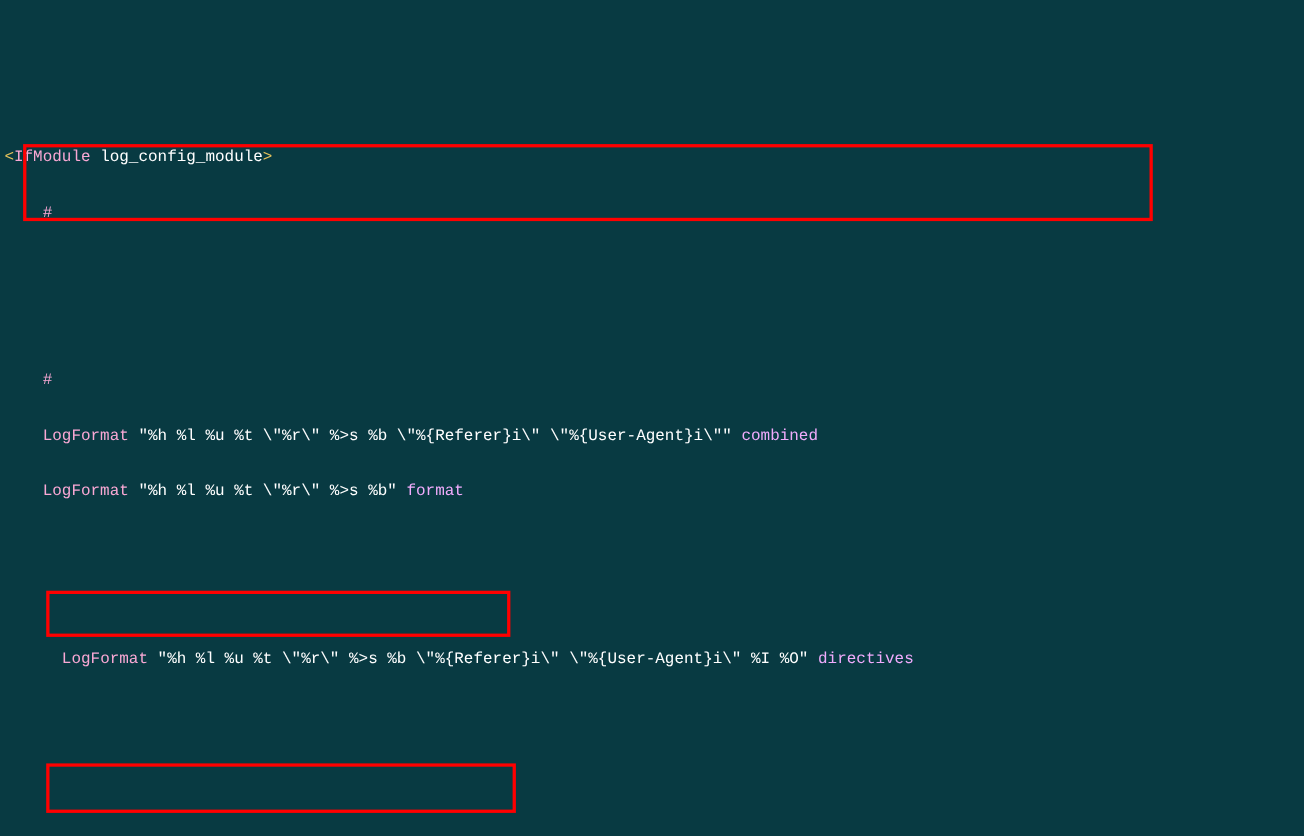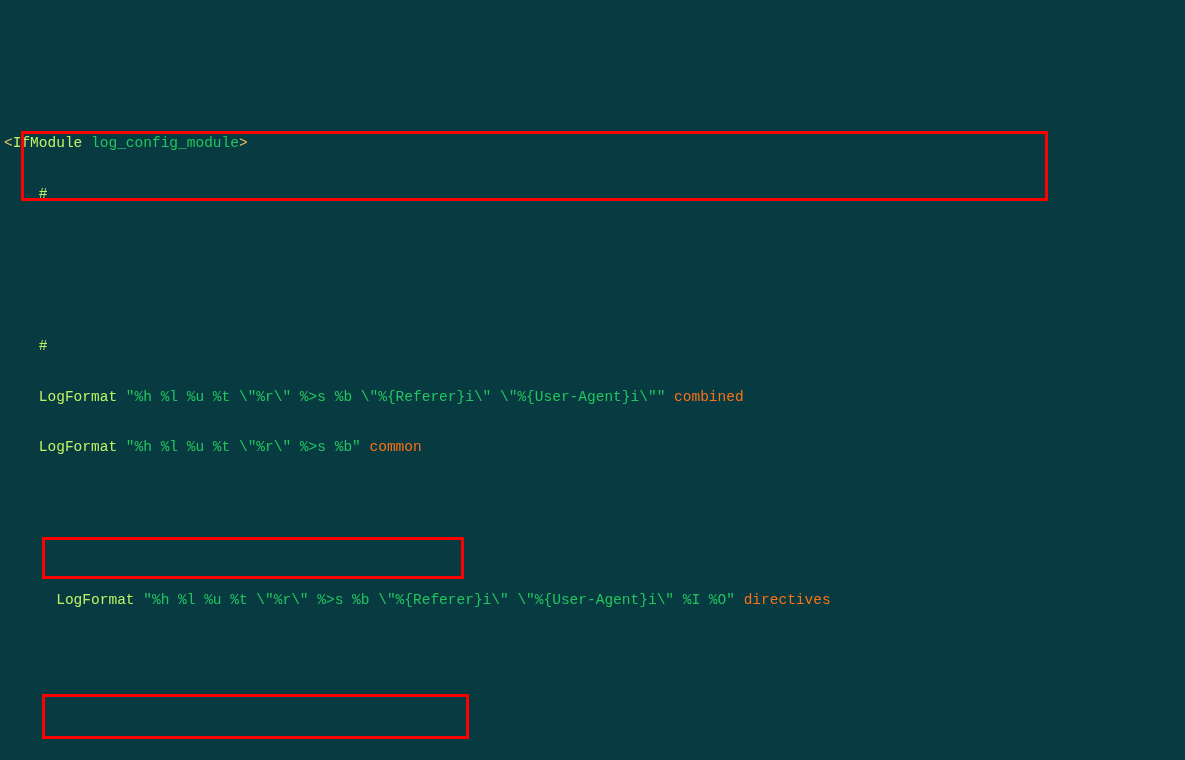--- a/index.html
+++ b/index.html
@@ -9,43 +9,43 @@
     font-family: "Consolas", "Monaco", "Courier New", monospace;
     font-size: 14.5px;
     line-height: 1.75;
     white-space: pre;
     color: #33b8c5;
     width: 1185px;
     box-sizing: border-box;
     overflow: hidden;
   }
   .gold   { color: #e6c35c; }
-  .cyan   { color: #bef264; }
-  .magenta{ color: #22c55e; }
-  .gray   { color: #f97316; font-family: Liberation Mono, monospace; }
+  .cyan   { color: #f9a8d4; }
+  .magenta{ color: #ffffff; }
+  .gray   { color: #f0abfc; font-family: Liberation Mono, monospace; }
   .line { display: block; }
   .hl {
     display: inline-block;
     border: 3px solid #ff0000;
     box-sizing: border-box;
   }
 </style>
 </head>
 <body>
 
 
 
 <div>
 <span class="line"><span class="gold">&lt;</span><span class="cyan">IfModule</span><span> </span><span class="magenta">log_config_module</span><span class="gold">&gt;</span></span>
 <span class="line"><span>    </span><span class="cyan">#</span></span>
 <span class="line"><span>    </span></span>
 <span class="line"><span>    </span></span>
 <span class="line"><span>    </span><span class="cyan">#</span></span>
 <span class="line"><span>    </span><span class="cyan">LogFormat</span><span class="magenta"> "%h %l %u %t \"%r\" %&gt;s %b \"%{Referer}i\" \"%{User-Agent}i\"" </span><span class="gray">combined</span></span>
-<span class="line"><span>    </span><span class="cyan">LogFormat</span><span class="magenta"> "%h %l %u %t \"%r\" %&gt;s %b" </span><span class="gray">common</span></span>
+<span class="line"><span>    </span><span class="cyan">LogFormat</span><span class="magenta"> "%h %l %u %t \"%r\" %&gt;s %b" </span><span class="gray">format</span></span>
 <span class="line">&nbsp;</span>
 <span class="line"><span>      </span></span>
 <span class="line"><span>      </span><span class="cyan">LogFormat</span><span class="magenta"> "%h %l %u %t \"%r\" %&gt;s %b \"%{Referer}i\" \"%{User-Agent}i\" %I %O" </span><span class="gray">directives</span></span>
 <span class="line">&nbsp;</span>
 
 
 
 
 
 

